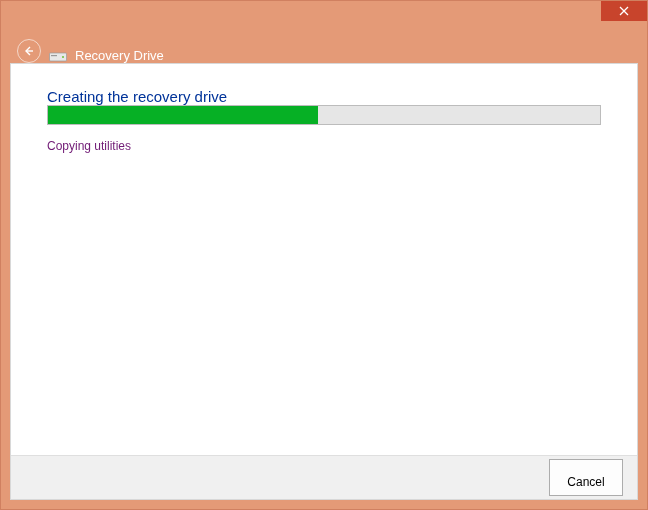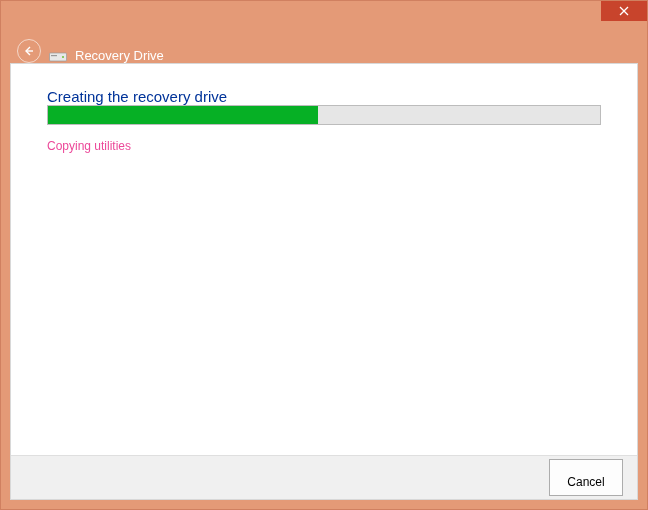--- a/index.html
+++ b/index.html
@@ -102,21 +102,21 @@
     .progress-fill {
       height: 100%;
       background: #06b025;
       position: absolute;
       left: 0;
       top: 0;
     }
     .status-text {
       margin-top: 14px;
       font-size: 12px;
-      color: #ec4899;
+      color: #701a75;
     }
     .footer {
       position: absolute;
       bottom: 0;
       left: 0;
       right: 0;
       height: 44px;
       border-top: 1px solid #dfdfdf;
       background: #f0f0f0;
       display: flex;

